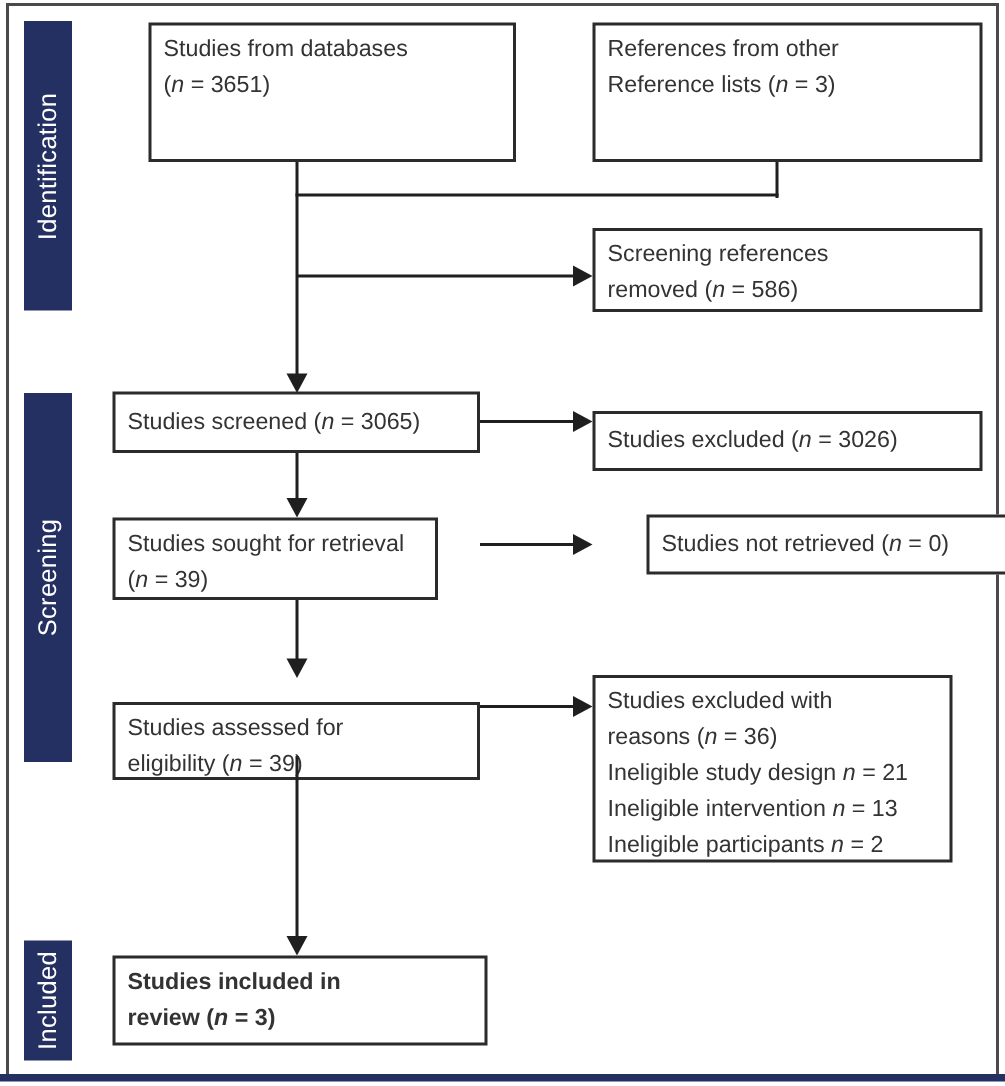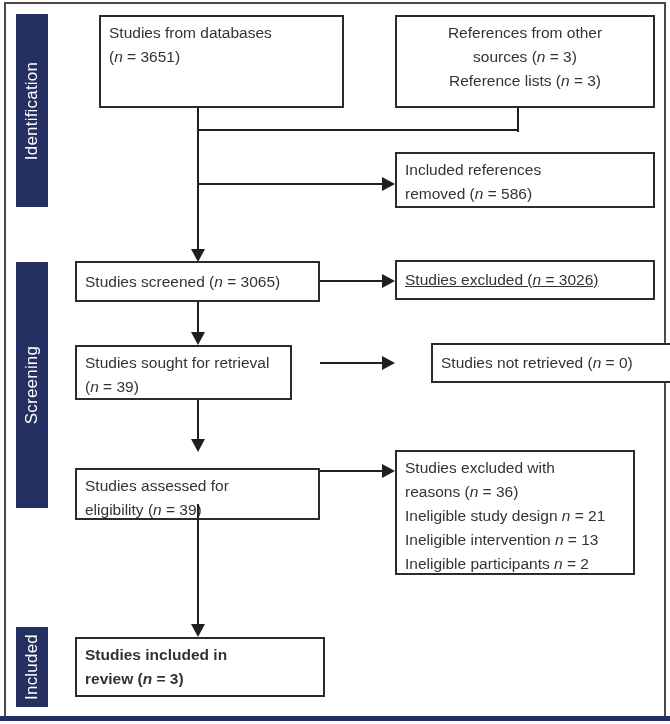--- a/index.html
+++ b/index.html
@@ -59,24 +59,24 @@
     border: 2px solid var(--box-border);
     color: var(--text);
     font-size: 15.5px;
     line-height: 24px;
     padding: 4px 8px;
   }
   .fbox.vcenter { display: flex; flex-direction: column; justify-content: center; }
   .fbox i { font-style: italic; }
 
   .box-databases        { left: 75px;  top: 15px;  width: 245px; height: 93px; margin-left: 24px;  }
-  .box-other-sources    { left: 395px; top: 15px;  width: 260px; height: 93px; text-align: center;  }
+  .box-other-sources    { left: 395px; top: 15px;  width: 260px; height: 93px;  }
   .box-duplicates       { left: 395px; top: 152px; width: 260px; height: 56px;  }
   .box-screened         { left: 75px;  top: 261px; width: 245px; height: 41px;  }
-  .box-excluded         { left: 395px; top: 260px; width: 260px; height: 40px; text-decoration: underline;  }
+  .box-excluded         { left: 395px; top: 274px; width: 260px; height: 40px;  }
   .box-sought           { left: 75px;  top: 345px; width: 217px; height: 55px;  }
   .box-not-retrieved    { left: 398px; top: 343px; width: 260px; height: 40px; margin-left: 33px;  }
   .box-assessed         { left: 75px;  top: 468px; width: 245px; height: 52px;  }
   .box-excluded-reasons { left: 395px; top: 450px; width: 240px; height: 125px; }
   .box-included-review  { left: 75px;  top: 637px; width: 250px; height: 60px; font-weight: bold;  }
 
   
   .vline, .hline { position: absolute; background: var(--line); }
   .vline { width: 2px; }
   .hline { height: 2px; }
@@ -111,25 +111,24 @@
   <div class="phase phase-included">
     <span class="rot">Included</span>
   </div>
 
   <div class="fbox box-databases">
     <div>Studies from databases</div>
     <div>(<i>n</i> = 3651)</div>
   </div>
   <div class="fbox box-other-sources">
     <div>References from other</div>
-    <div>sources (<i>n</i> = 3)</div>
     <div>Reference lists (<i>n</i> = 3)</div>
   </div>
   <div class="fbox box-duplicates">
-    <div>Included references</div>
+    <div>Screening references</div>
     <div>removed (<i>n</i> = 586)</div>
   </div>
 
   <div class="fbox vcenter box-screened">
     <div>Studies screened (<i>n</i> = 3065)</div>
   </div>
   <div class="fbox vcenter box-excluded">
     <div>Studies excluded (<i>n</i> = 3026)</div>
   </div>
 

